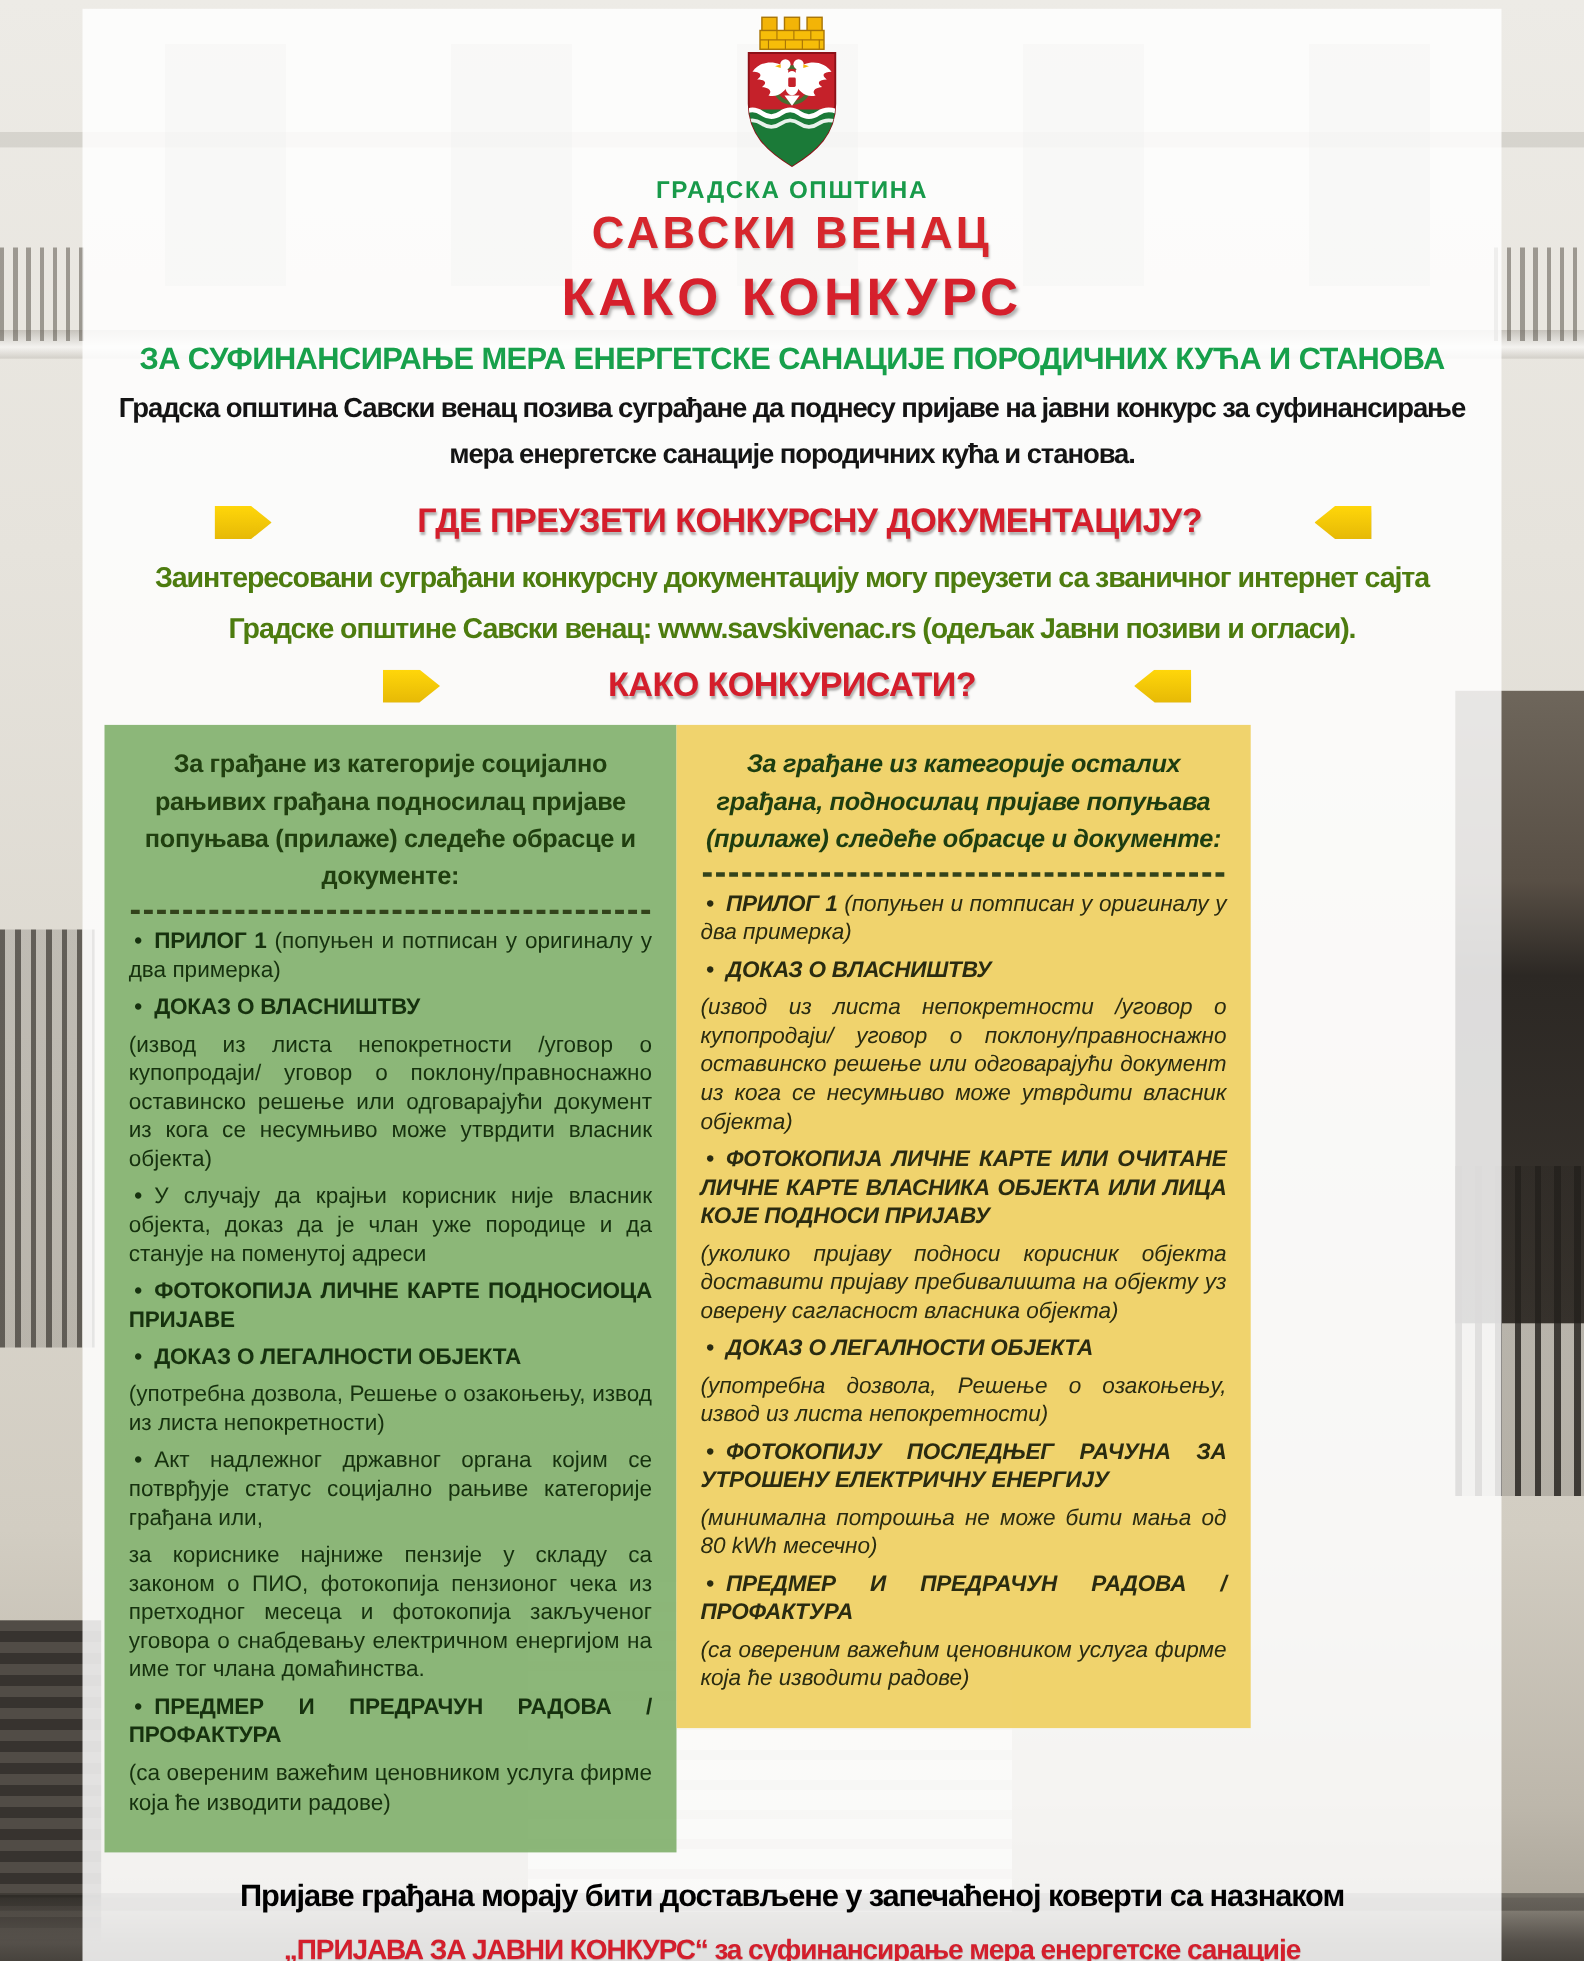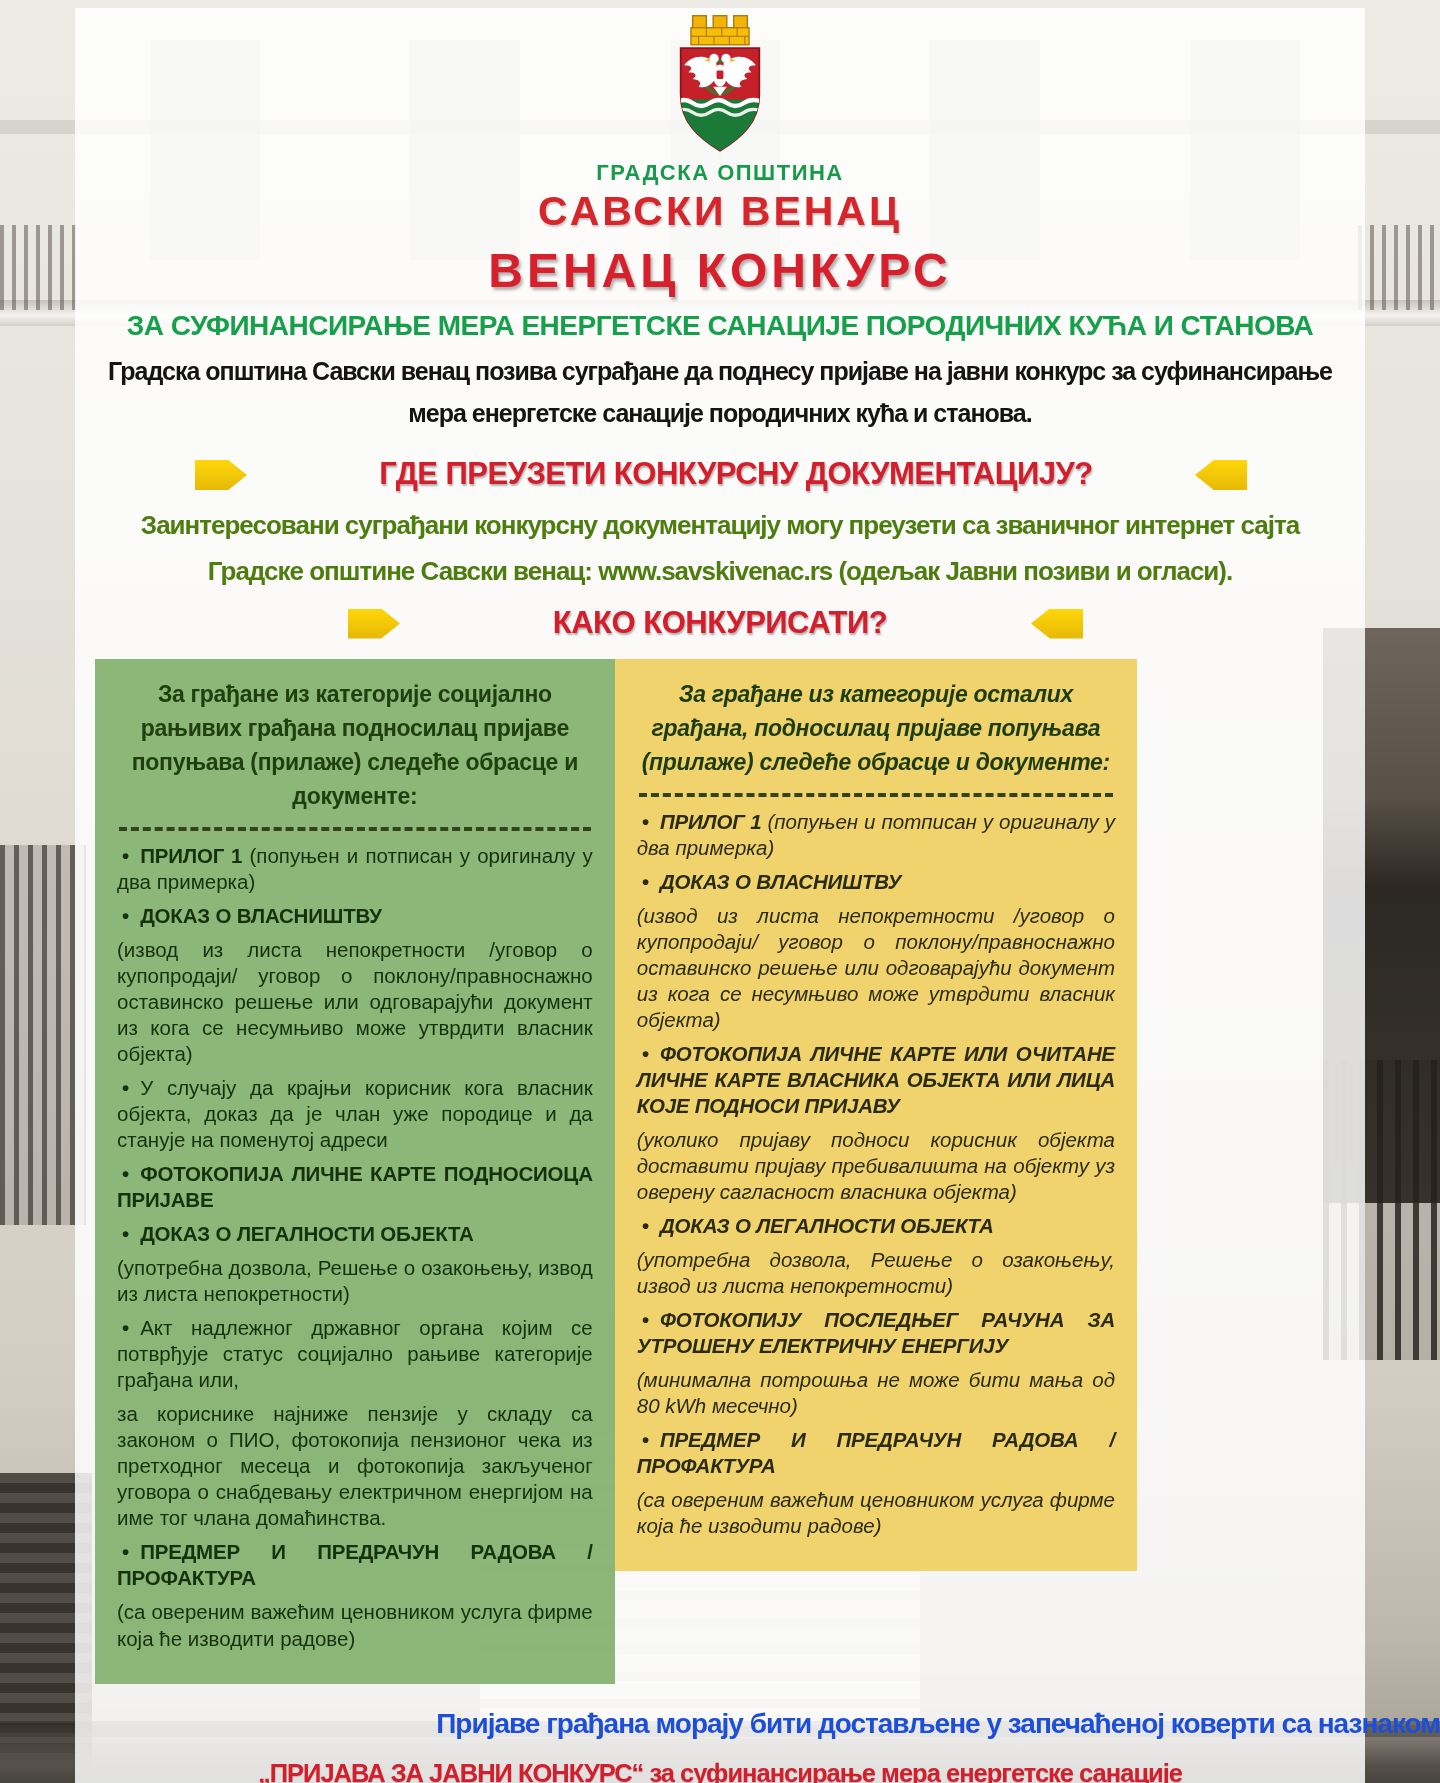--- a/index.html
+++ b/index.html
@@ -65,21 +65,21 @@
   .col.yellow{width:620px;background:rgba(239,207,97,.92);font-style:italic;}
   .col-header{font-weight:bold;font-size:23px;line-height:1.48;text-align:center;
     letter-spacing:-.3px;color:#203f0f;}
   .col.yellow .col-header{color:#1d3d10;}
   .dash{border:none;border-top:4px dashed #33431b;margin:14px 2px 12px;}
   .item{font-size:20.5px;line-height:1.27;text-align:justify;margin-bottom:8px;color:#16310e;}
   .item b{letter-spacing:-.2px;}
   .item .dot{font-weight:bold;margin:0 11px 0 5px;}
   .col.yellow .item{color:#2a2b10;}
 
-  .envelope-note{text-align:right;font-weight:bold;font-size:28px;letter-spacing:-1px;color:#1d4ed8;margin-top:24px;}
+  .envelope-note{text-align:center;font-weight:bold;font-size:28px;letter-spacing:-1px;color:#000000;margin-top:24px;}
   .envelope-label{width:1036px;margin:14px auto 0;text-align:center;font-weight:bold;font-size:25.5px;
     letter-spacing:-1px;line-height:1.55;color:#d41e2c;text-shadow:0 1px 1px rgba(0,0,0,.2);}
   .deadline-row{margin-top:14px;}
   .submission{text-align:center;font-weight:bold;font-size:25.5px;letter-spacing:-1px;color:#141414;margin-top:6px;}
 </style>
 </head>
 <body>
 
 <div class="photo">
   <div class="ph-base"></div>
@@ -135,21 +135,21 @@
       <circle cx="67" cy="52" r="5.5" fill="#ffffff"></circle>
       <path d="M48 52 L42 54 L48 56 Z" fill="#f3b407"></path>
       <path d="M72 52 L78 54 L72 56 Z" fill="#f3b407"></path>
       <path d="M52 85 L60 96 L68 85 Z" fill="#ffffff"></path>
       <rect x="56" y="66" width="8" height="10" rx="1.5" fill="#c5212a"></rect>
     </g>
   </svg>
 
   <div class="org-small">ГРАДСКА ОПШТИНА</div>
   <div class="org-name">САВСКИ ВЕНАЦ</div>
-  <div class="title">ВЕНАЦ КОНКУРС</div>
+  <div class="title">КАКО КОНКУРС</div>
   <div class="subtitle">ЗА СУФИНАНСИРАЊЕ МЕРА ЕНЕРГЕТСКЕ САНАЦИЈЕ ПОРОДИЧНИХ КУЋА И СТАНОВА</div>
   <div class="intro">Градска општина Савски венац позива суграђане да поднесу пријаве на јавни конкурс за суфинансирање мера енергетске санације породичних кућа и станова.</div>
 
   <div class="hrow" style="margin-top:16px;padding-left:32px;">
     <span class="arrow r" style="left:195px;"></span>
     <div class="htext">ГДЕ ПРЕУЗЕТИ КОНКУРСНУ ДОКУМЕНТАЦИЈУ?</div>
     <span class="arrow l" style="left:1195px;"></span>
   </div>
   <div class="sec-body">Заинтересовани суграђани конкурсну документацију могу преузети са званичног интернет сајта Градске општине Савски венац: www.savskivenac.rs (одељак Јавни позиви и огласи).</div>
 
@@ -160,21 +160,21 @@
   </div>
 
   <div class="columns">
     <div class="col green">
       <div class="col-header">За грађане из категорије социјално рањивих грађана подносилац пријаве попуњава (прилаже) следеће обрасце и документе:</div>
       <hr class="dash">
       <div>
           <div class="item"><span class="dot">•</span><b>ПРИЛОГ 1</b><span> (попуњен и потписан у оригиналу у два примерка)</span></div>
           <div class="item"><span class="dot">•</span><b>ДОКАЗ О ВЛАСНИШТВУ</b></div>
           <div class="item"><span>(извод из листа непокретности /уговор о купопродаји/ уговор о поклону/правноснажно оставинско решење или одговарајући документ из кога се несумњиво може утврдити власник објекта)</span></div>
-          <div class="item"><span class="dot">•</span><span>У случају да крајњи корисник кога власник објекта, доказ да је члан уже породице и да станује на поменутој адреси</span></div>
+          <div class="item"><span class="dot">•</span><span>У случају да крајњи корисник није власник објекта, доказ да је члан уже породице и да станује на поменутој адреси</span></div>
           <div class="item"><span class="dot">•</span><b>ФОТОКОПИЈА ЛИЧНЕ КАРТЕ ПОДНОСИОЦА ПРИЈАВЕ</b></div>
           <div class="item"><span class="dot">•</span><b>ДОКАЗ О ЛЕГАЛНОСТИ ОБЈЕКТА</b></div>
           <div class="item"><span>(употребна дозвола, Решење о озакоњењу, извод из листа непокретности)</span></div>
           <div class="item"><span class="dot">•</span><span>Акт надлежног државног органа којим се потврђује статус социјално рањиве категорије грађана или,</span></div>
           <div class="item"><span>за кориснике најниже пензије у складу са законом о ПИО, фотокопија пензионог чека из претходног месеца и фотокопија закљученог уговора о снабдевању електричном енергијом на име тог члана домаћинства.</span></div>
           <div class="item"><span class="dot">•</span><b>ПРЕДМЕР И ПРЕДРАЧУН РАДОВА / ПРОФАКТУРА</b></div>
           <div class="item"><span>(са овереним важећим ценовником услуга фирме која ће изводити радове)</span></div>
         </div>
     </div>
     <div class="col yellow">

